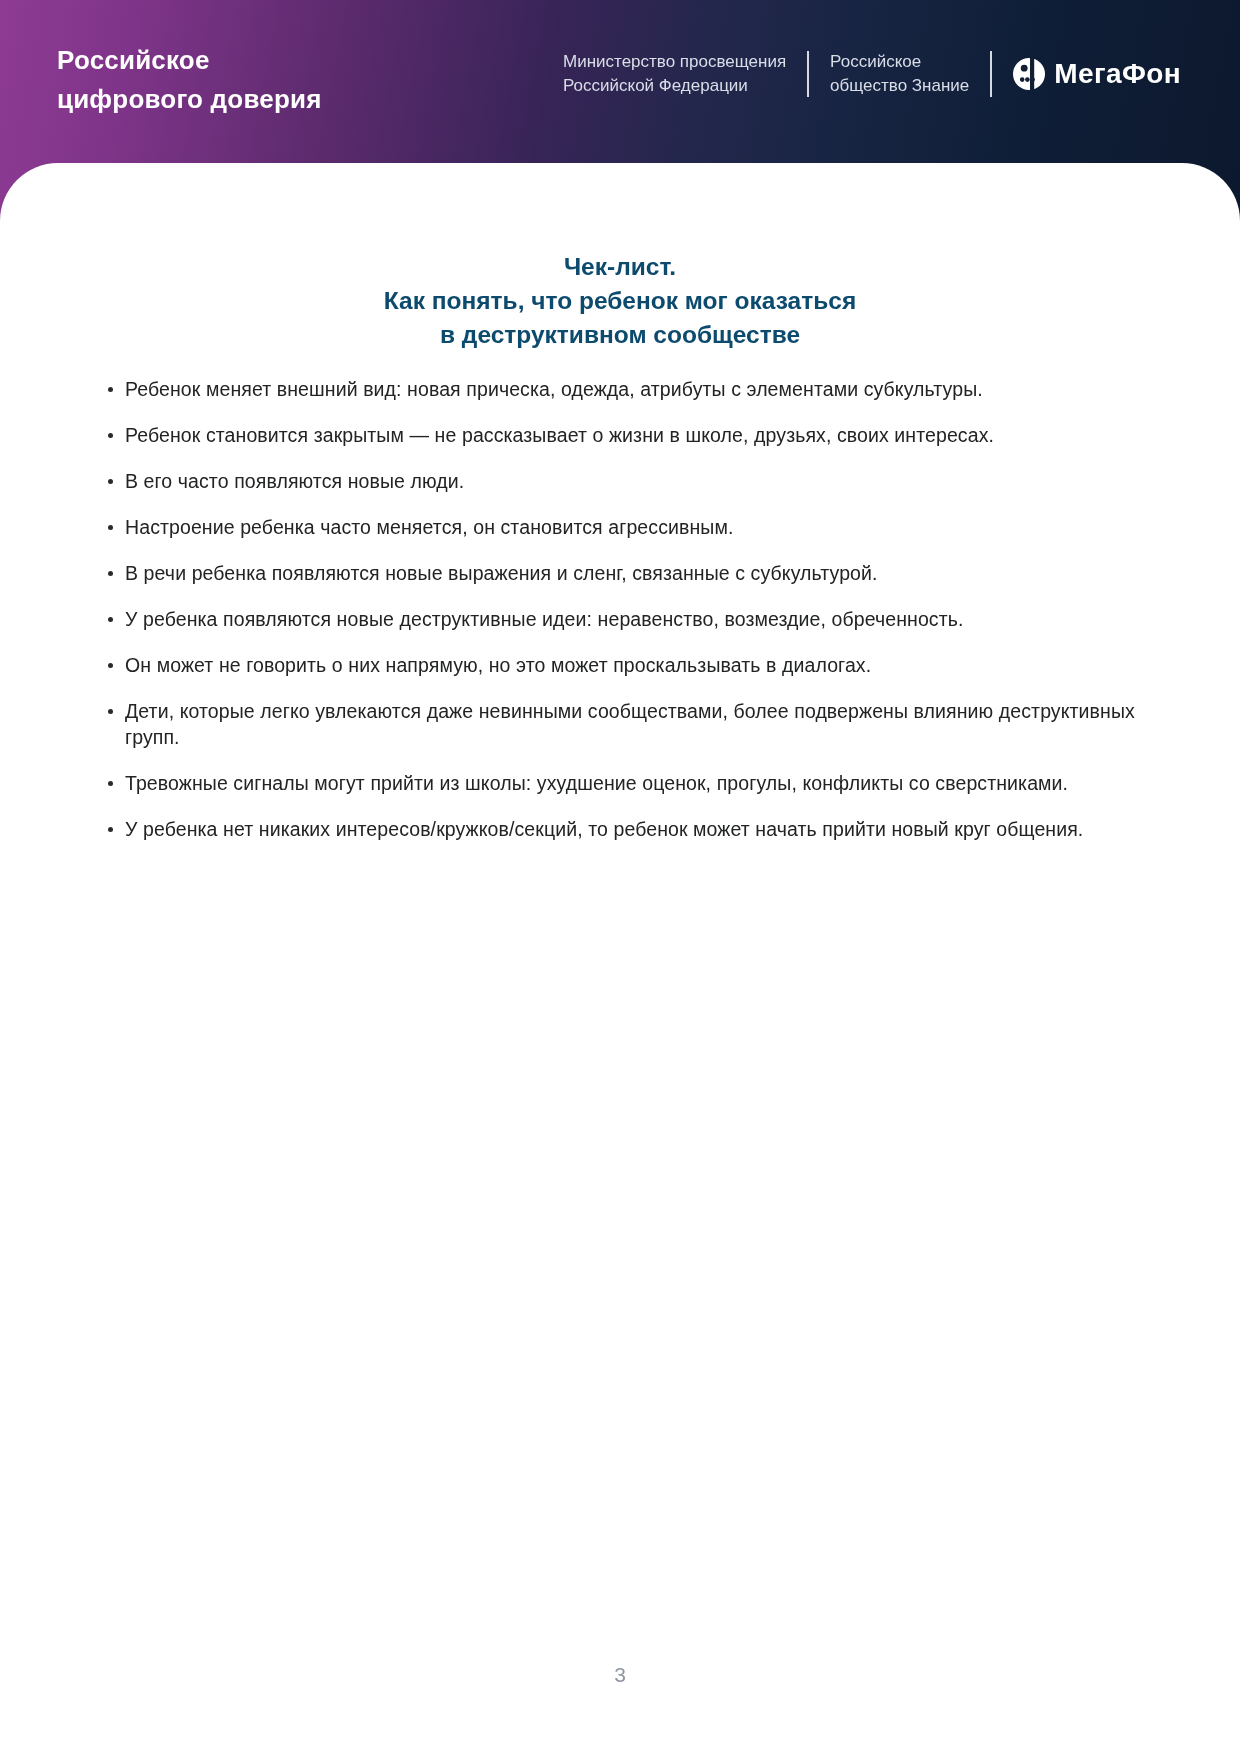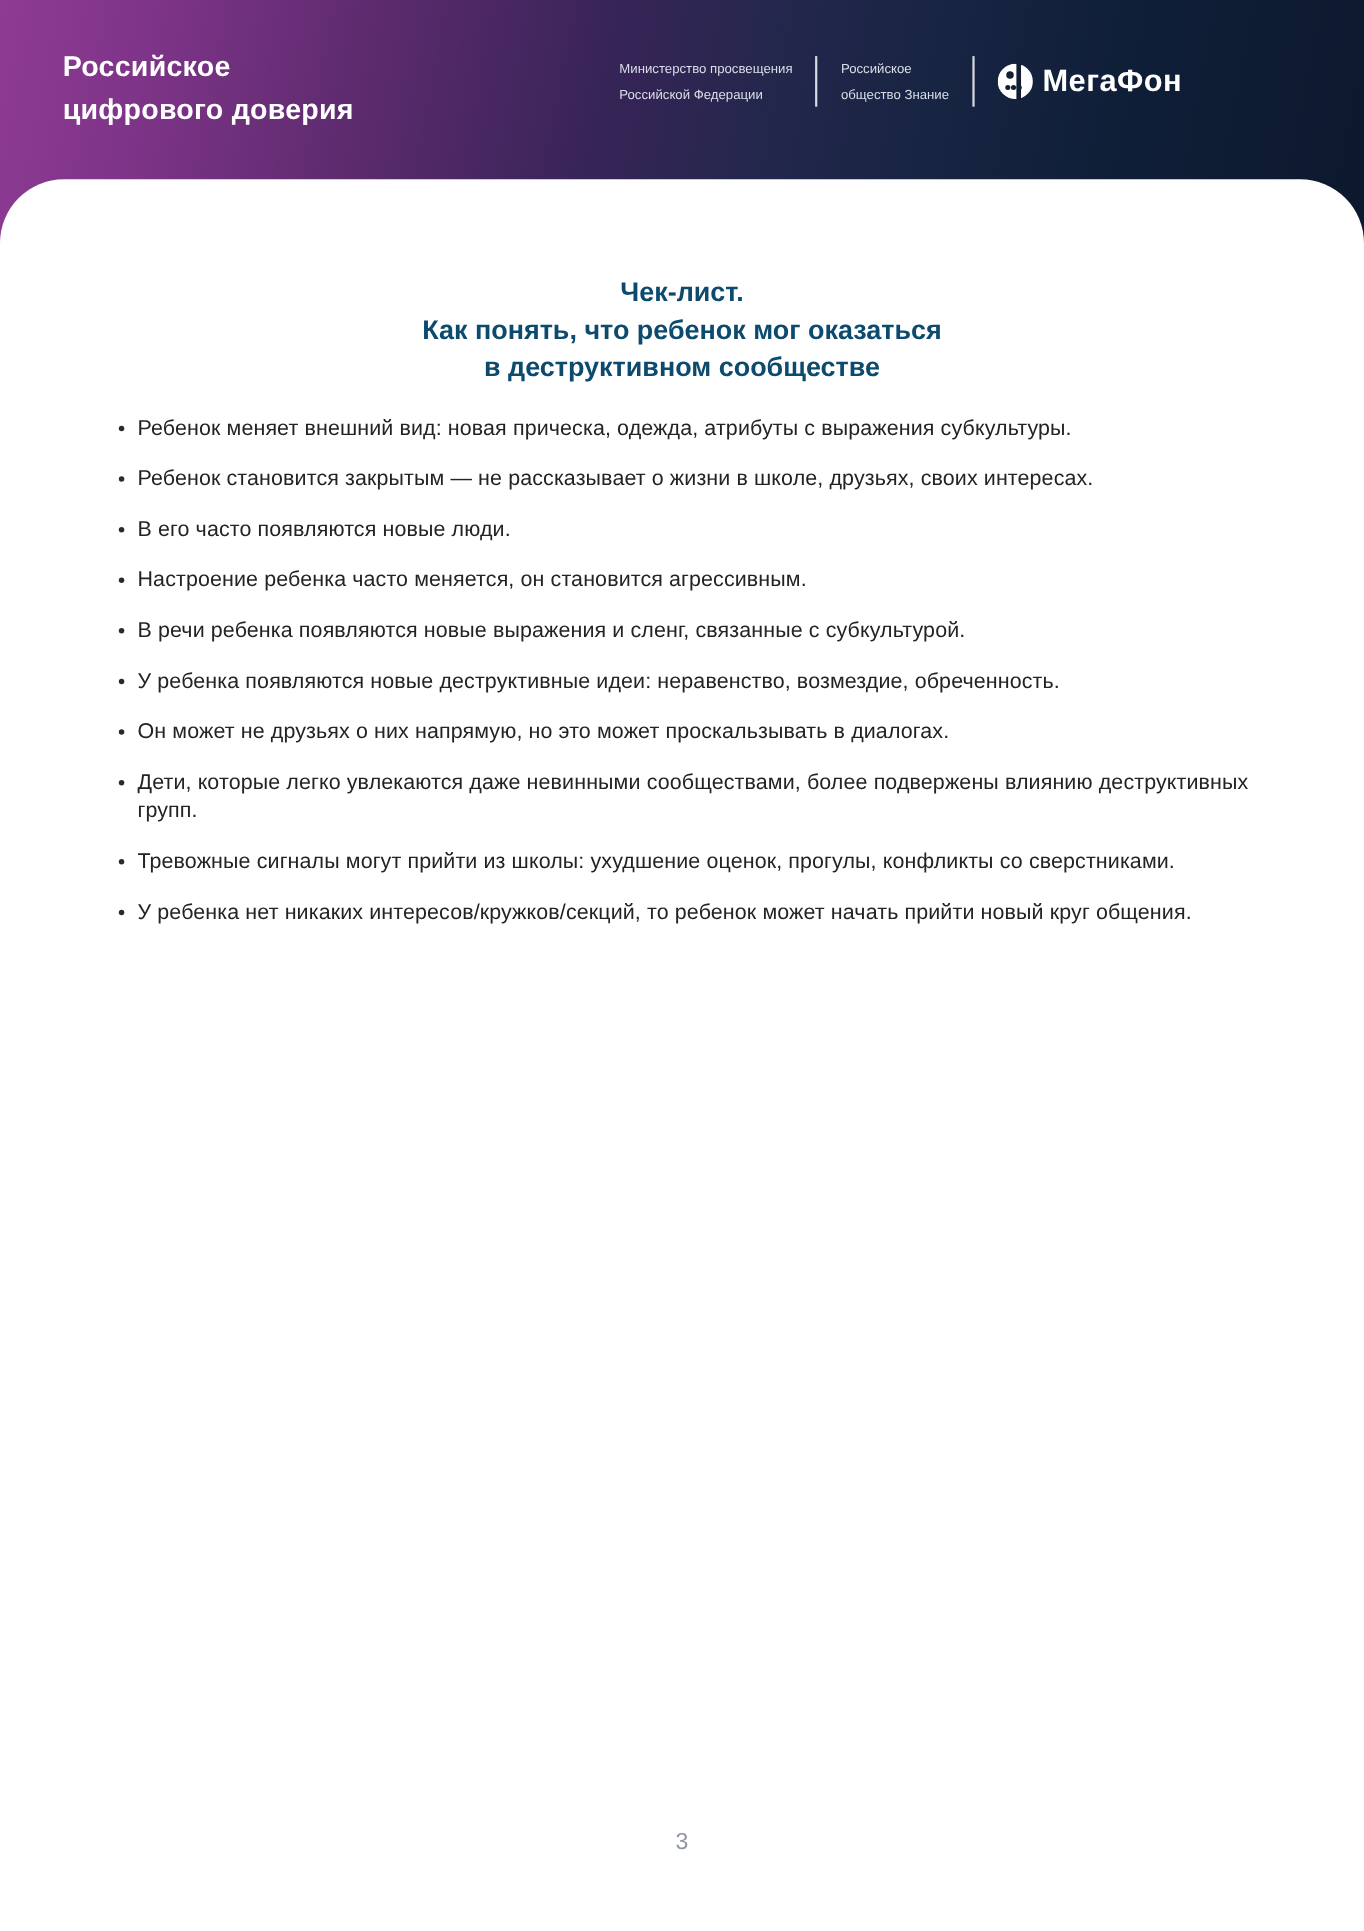--- a/index.html
+++ b/index.html
@@ -33,21 +33,21 @@
     letter-spacing: 0.2px;
   }
   .header-right {
     position: absolute;
     left: 563px; top: 46px;
     height: 56px;
     display: flex;
     align-items: center;
   }
   .partner {
-    font-size: 12px;
+    font-size: 17px;
     line-height: 24px;
     color: #d9dee8;
   }
   .v-divider {
     width: 2px;
     height: 46px;
     background: rgba(235, 239, 245, 0.9);
     margin: 0 21px;
     flex: none;
   }
@@ -147,26 +147,26 @@
 </header>
 
 <main class="sheet">
   <h1 class="doc-title">
     <div>Чек-лист.</div>
     <div>Как понять, что ребенок мог оказаться</div>
     <div>в деструктивном сообществе</div>
   </h1>
 
   <ul class="checklist">
-    <li>Ребенок меняет внешний вид: новая прическа, одежда, атрибуты с выражения субкультуры.</li>
+    <li>Ребенок меняет внешний вид: новая прическа, одежда, атрибуты с элементами субкультуры.</li>
     <li>Ребенок становится закрытым — не рассказывает о жизни в школе, друзьях, своих интересах.</li>
     <li>В его часто появляются новые люди.</li>
     <li>Настроение ребенка часто меняется, он становится агрессивным.</li>
     <li>В речи ребенка появляются новые выражения и сленг, связанные с субкультурой.</li>
     <li>У ребенка появляются новые деструктивные идеи: неравенство, возмездие, обреченность.</li>
-    <li>Он может не друзьях о них напрямую, но это может проскальзывать в диалогах.</li>
+    <li>Он может не говорить о них напрямую, но это может проскальзывать в диалогах.</li>
     <li>Дети, которые легко увлекаются даже невинными сообществами, более подвержены влиянию деструктивных групп.</li>
     <li>Тревожные сигналы могут прийти из школы: ухудшение оценок, прогулы, конфликты со сверстниками.</li>
     <li>У ребенка нет никаких интересов/кружков/секций, то ребенок может начать прийти новый круг общения.</li>
   </ul>
 </main>
 
 <div class="page-num">3</div>
 
 </body></html>

